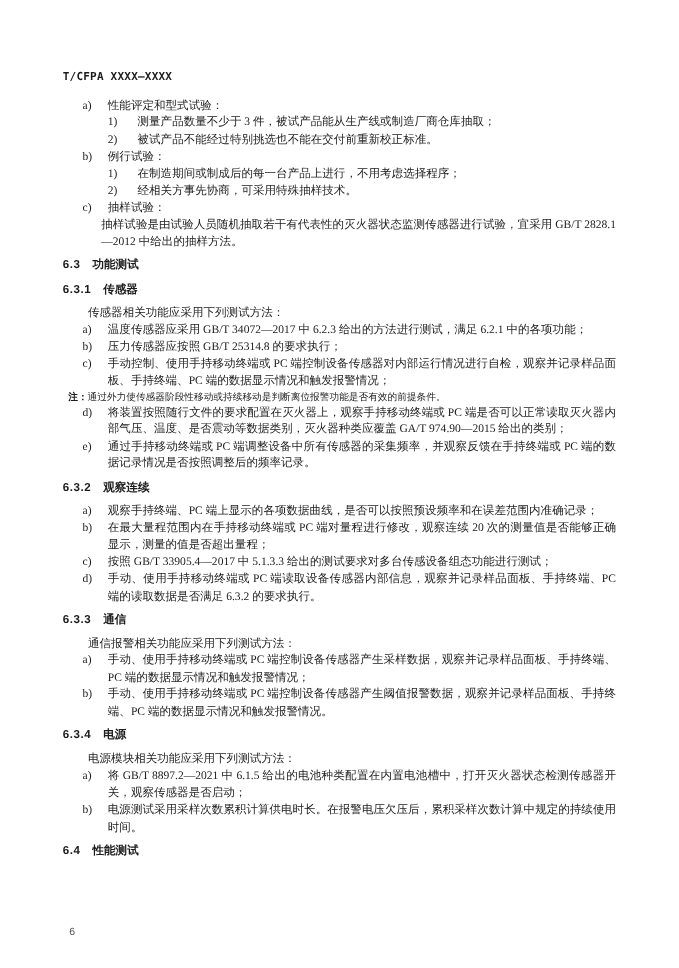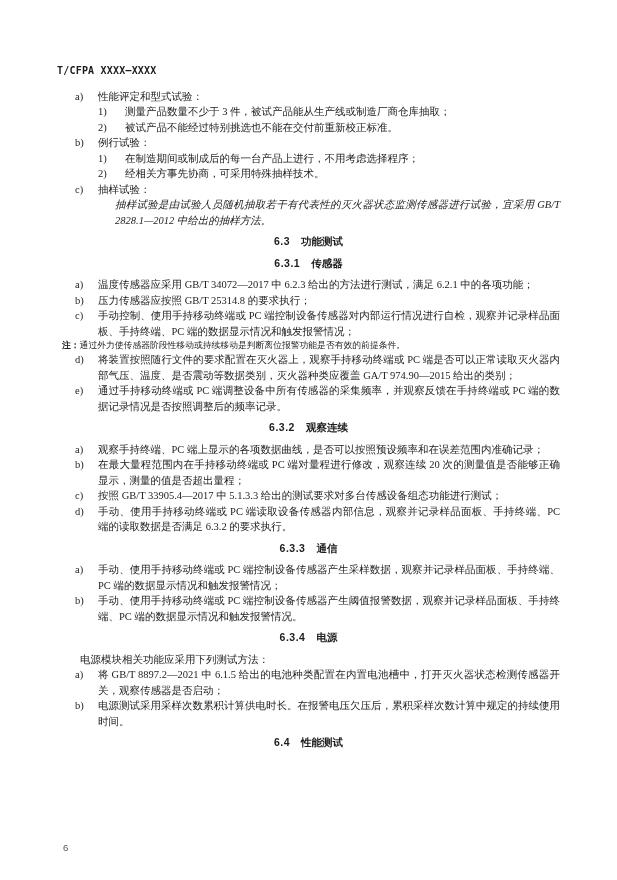--- a/index.html
+++ b/index.html
@@ -30,30 +30,29 @@
   }
   
   .li { display: flex; margin-left: 18px; }
   .li .lbl { flex: none; width: 23px; }
   .li .txt { flex: 1; text-align: justify; }
   
   .sub { display: flex; margin-left: 41px; }
   .sub .lbl { flex: none; width: 27px; }
   .sub .txt { flex: 1; text-align: justify; }
   
-  .cont { margin-left: 58px; text-align: justify; font-style: italic; }
+  .cont { margin-left: 35px; text-align: justify; }
   
   .heading {
     font-family: "Liberation Sans", sans-serif;
     font-weight: bold;
     font-size: 10.5px;
     margin-top: 6px;
     margin-bottom: 6px;
     display: flex;
-    justify-content: center;
   }
   .heading .num { flex: none; margin-right: 11px; letter-spacing: 0.5px; }
   
   .intro { margin-left: 23px; margin-bottom: 0; }
   
   .note {
     margin-left: 5px;
     font-size: 8.8px;
     line-height: 13px;
     display: flex;
@@ -110,20 +109,21 @@
 
     <div class="heading">
       <span class="num">6.3</span>
       <span class="ttl">功能测试</span>
     </div>
 
     <div class="heading">
       <span class="num">6.3.1</span>
       <span class="ttl">传感器</span>
     </div>
+    <div class="intro">传感器相关功能应采用下列测试方法：</div>
     <div>
       <div class="li">
         <span class="lbl">a)</span>
         <span class="txt">温度传感器应采用 GB/T 34072—2017 中 6.2.3 给出的方法进行测试，满足 6.2.1 中的各项功能；</span>
       </div>
       <div class="li">
         <span class="lbl">b)</span>
         <span class="txt">压力传感器应按照 GB/T 25314.8 的要求执行；</span>
       </div>
       <div class="li">
@@ -164,20 +164,21 @@
       <div class="li">
         <span class="lbl">d)</span>
         <span class="txt">手动、使用手持移动终端或 PC 端读取设备传感器内部信息，观察并记录样品面板、手持终端、PC 端的读取数据是否满足 6.3.2 的要求执行。</span>
       </div>
     </div>
 
     <div class="heading">
       <span class="num">6.3.3</span>
       <span class="ttl">通信</span>
     </div>
+    <div class="intro">通信报警相关功能应采用下列测试方法：</div>
     <div>
       <div class="li">
         <span class="lbl">a)</span>
         <span class="txt">手动、使用手持移动终端或 PC 端控制设备传感器产生采样数据，观察并记录样品面板、手持终端、PC 端的数据显示情况和触发报警情况；</span>
       </div>
       <div class="li">
         <span class="lbl">b)</span>
         <span class="txt">手动、使用手持移动终端或 PC 端控制设备传感器产生阈值报警数据，观察并记录样品面板、手持终端、PC 端的数据显示情况和触发报警情况。</span>
       </div>
     </div>

